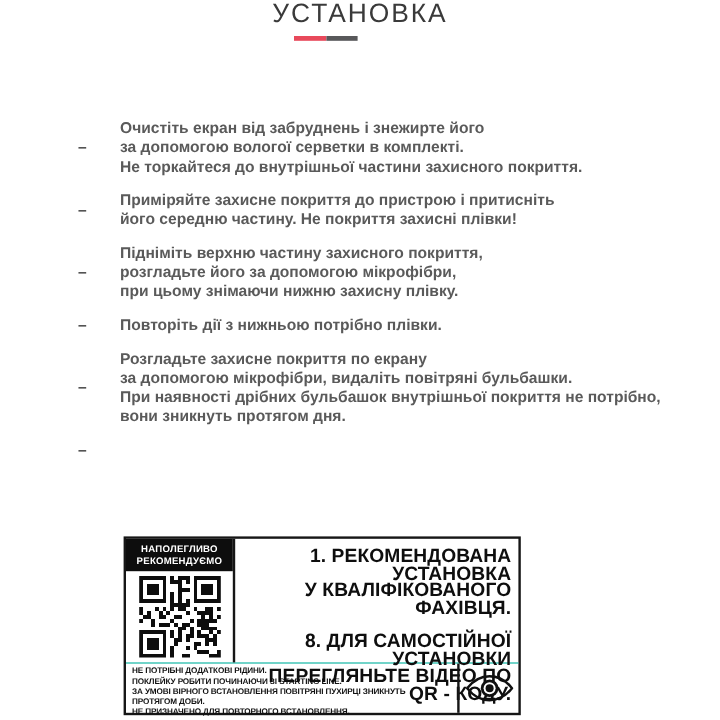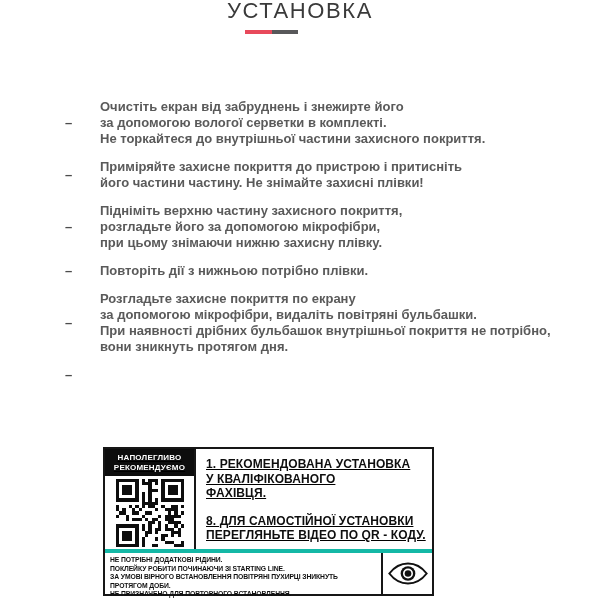--- a/index.html
+++ b/index.html
@@ -40,44 +40,45 @@
   .instruction-item .text { white-space:pre-line;font-weight:bold; }
 
   .reco-box {
     position:absolute; left:103px; top:447px;
     width:331px; height:149px;
     box-sizing:border-box;
     border:2px solid #161616;
     display:flex; flex-direction:column;
     background:#fff;
   }
-  .reco-top { flex:1; min-height:0; display:flex; border-bottom:4px solid #14b8a6;text-decoration:underline; }
+  .reco-top { flex:1; min-height:0; display:flex; border-bottom:1px solid #14b8a6; }
   .reco-left {
     flex:none; width:89px;
     border-right:2px solid #161616;
     display:flex; flex-direction:column;
   }
   .reco-badge {
     background:#0d0d0d; color:#ffffff;
     font-size:8px; font-weight:700;
     line-height:10px; text-align:center;
     padding:4px 0 3px 0;
     white-space:pre-line;
     letter-spacing:0.2px;
   }
   .qr-wrap { flex:1; display:flex; align-items:center; justify-content:center; }
   .qr-wrap svg { width:68px; height:68px; }
   .reco-right {
     flex:1; padding:8px 6px 4px 10px;
     color:#0e0e0e;
   }
   .reco-point {
-    font-weight:700; font-size:12px; line-height:14.5px;
+    font-weight:700; font-size:16px; line-height:14.5px;
     white-space:pre-line;
     letter-spacing:0.1px;
+    text-align:right;
   }
   .reco-point + .reco-point { margin-top:13px; }
 
   .reco-bottom { flex:none; height:41px; display:flex; }
   .footnotes {
     flex:none; width:278px; box-sizing:border-box;
     border-right:2px solid #161616;
     font-size:6.8px; font-weight:700; line-height:8.6px;
     letter-spacing:-0.1px;
     color:#101010;
@@ -99,21 +100,21 @@
 <div class="instructions">
   <div class="instruction-item">
     <span class="dash">–</span>
     <span class="text">Очистіть екран від забруднень і знежирте його
 за допомогою вологої серветки в комплекті.
 Не торкайтеся до внутрішньої частини захисного покриття.</span>
   </div>
   <div class="instruction-item">
     <span class="dash">–</span>
     <span class="text">Приміряйте захисне покриття до пристрою і притисніть
-його частини частину. Не знімайте захисні плівки!</span>
+його середню частину. Не покриття захисні плівки!</span>
   </div>
   <div class="instruction-item">
     <span class="dash">–</span>
     <span class="text">Підніміть верхню частину захисного покриття,
 розгладьте його за допомогою мікрофібри,
 при цьому знімаючи нижню захисну плівку.</span>
   </div>
   <div class="instruction-item">
     <span class="dash">–</span>
     <span class="text">Повторіть дії з нижньою потрібно плівки.</span>

